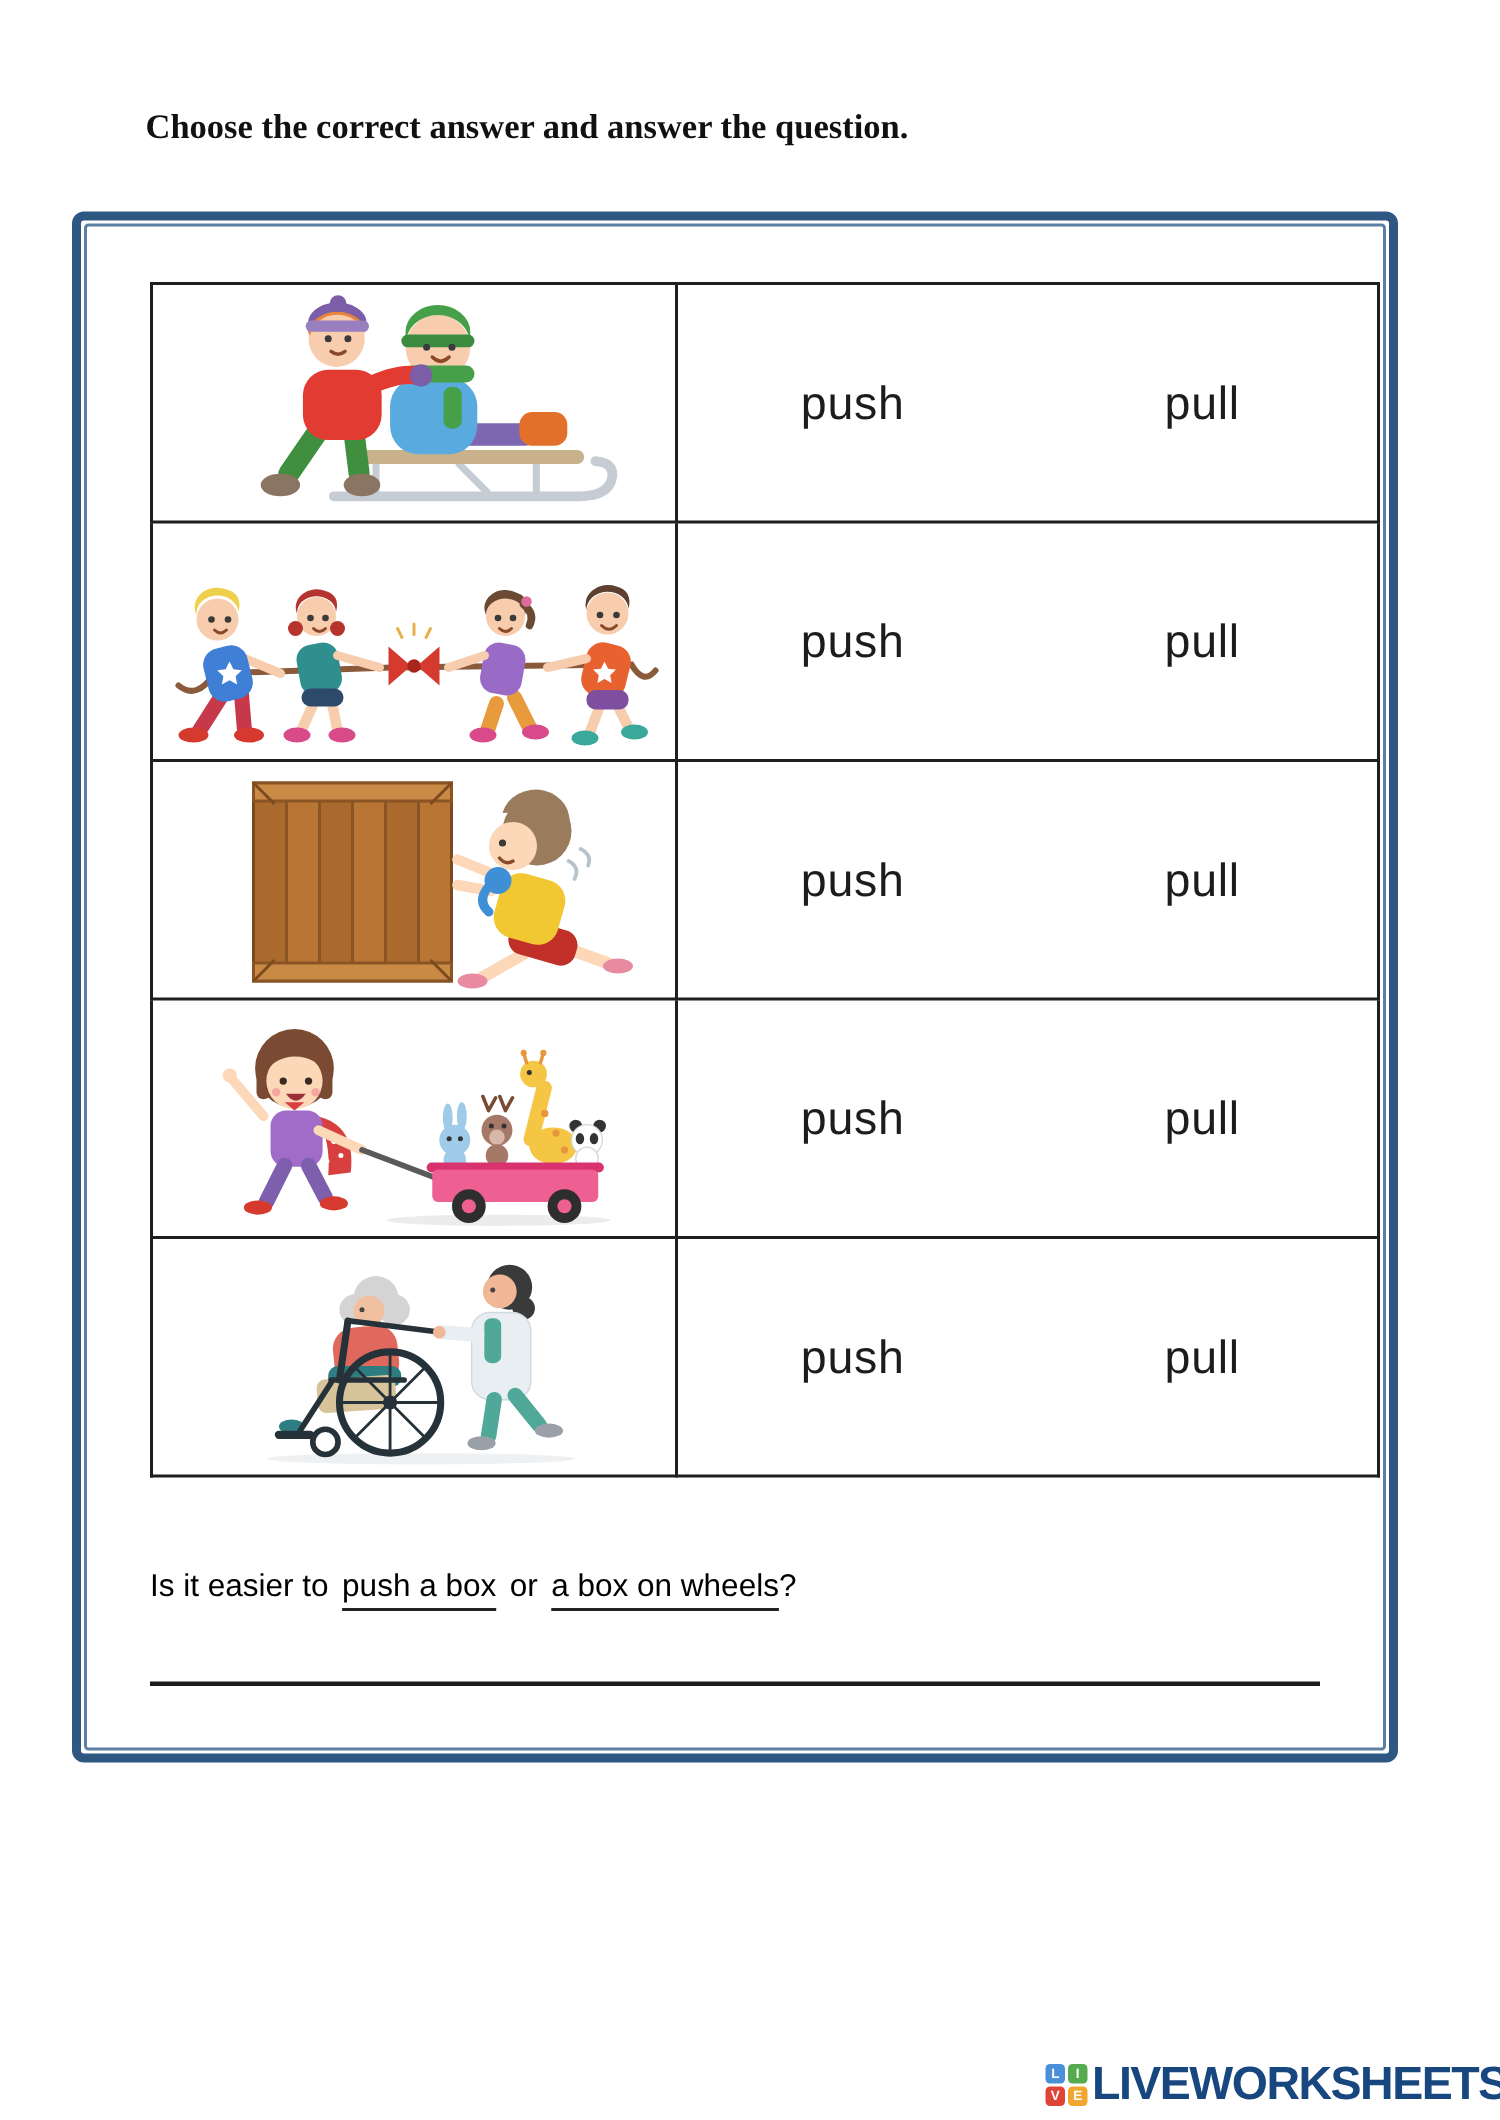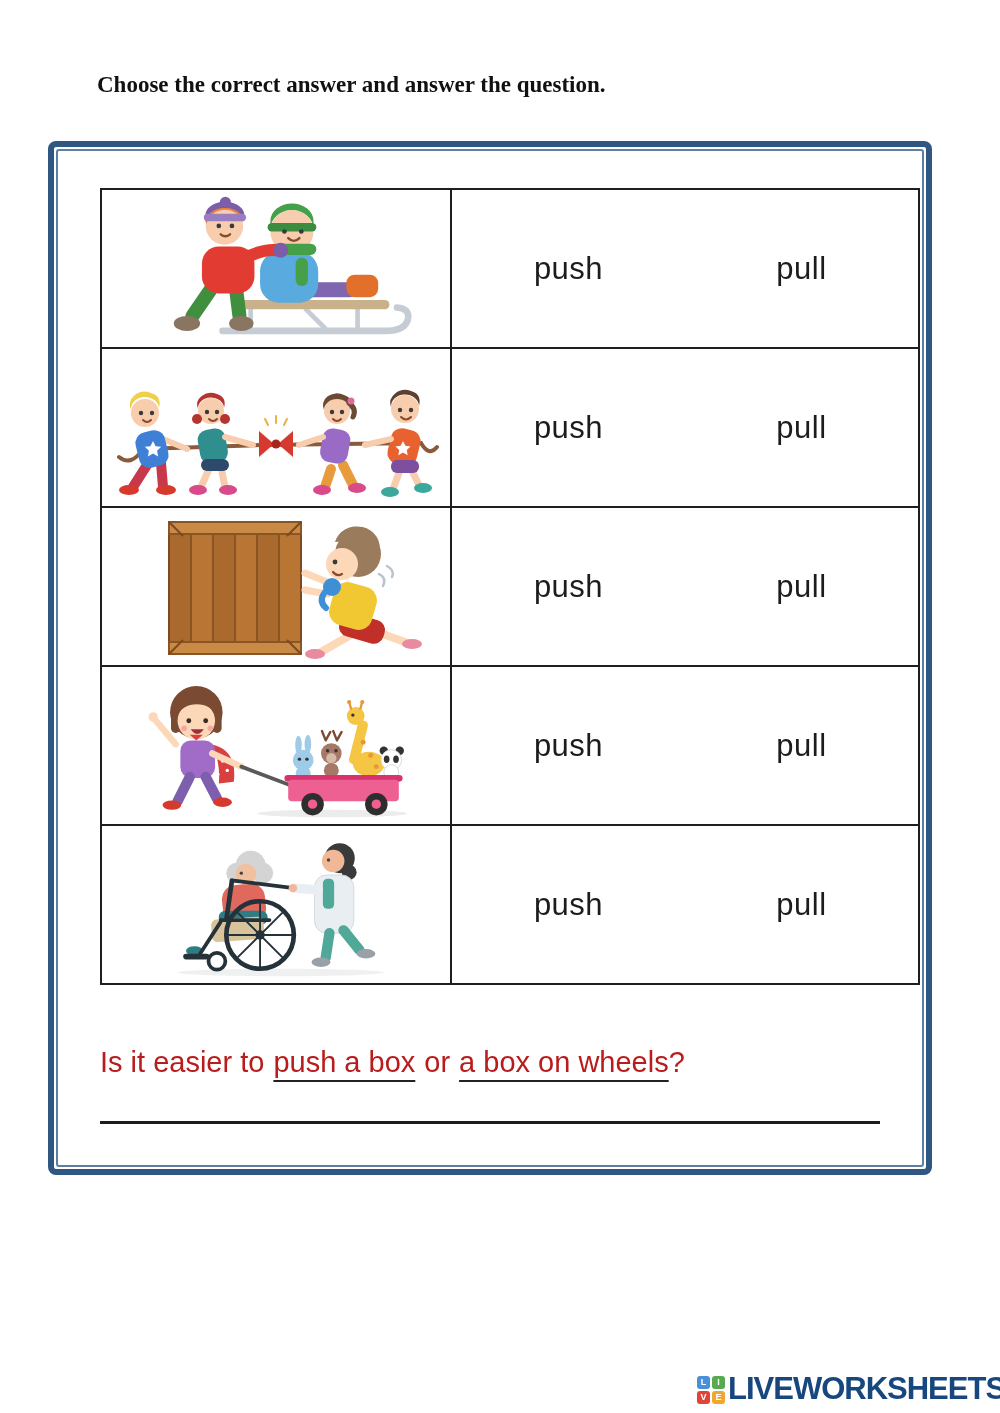--- a/index.html
+++ b/index.html
@@ -42,21 +42,21 @@
   .img-wrap svg { width: 330px; height: 150px; }
   .opts { display: flex; width: 100%; }
   .opt {
     flex: 1; text-align: center;
     font-size: 31px; color: #1c1c1c; letter-spacing: 0.5px;
     cursor: pointer;
   }
 
   .question {
     position: absolute; left: 100px; top: 1046px;
-    font-size: 29px; color: #b91c1c; white-space: nowrap;
+    font-size: 21px; color: #000000; white-space: nowrap;
   }
   .q-gap { margin-right: 9px; }
   .q-underline {
     text-decoration: underline;
     text-decoration-thickness: 2px;
     text-underline-offset: 8px;
     text-decoration-color: #222;
   }
 
   .answer-line {

